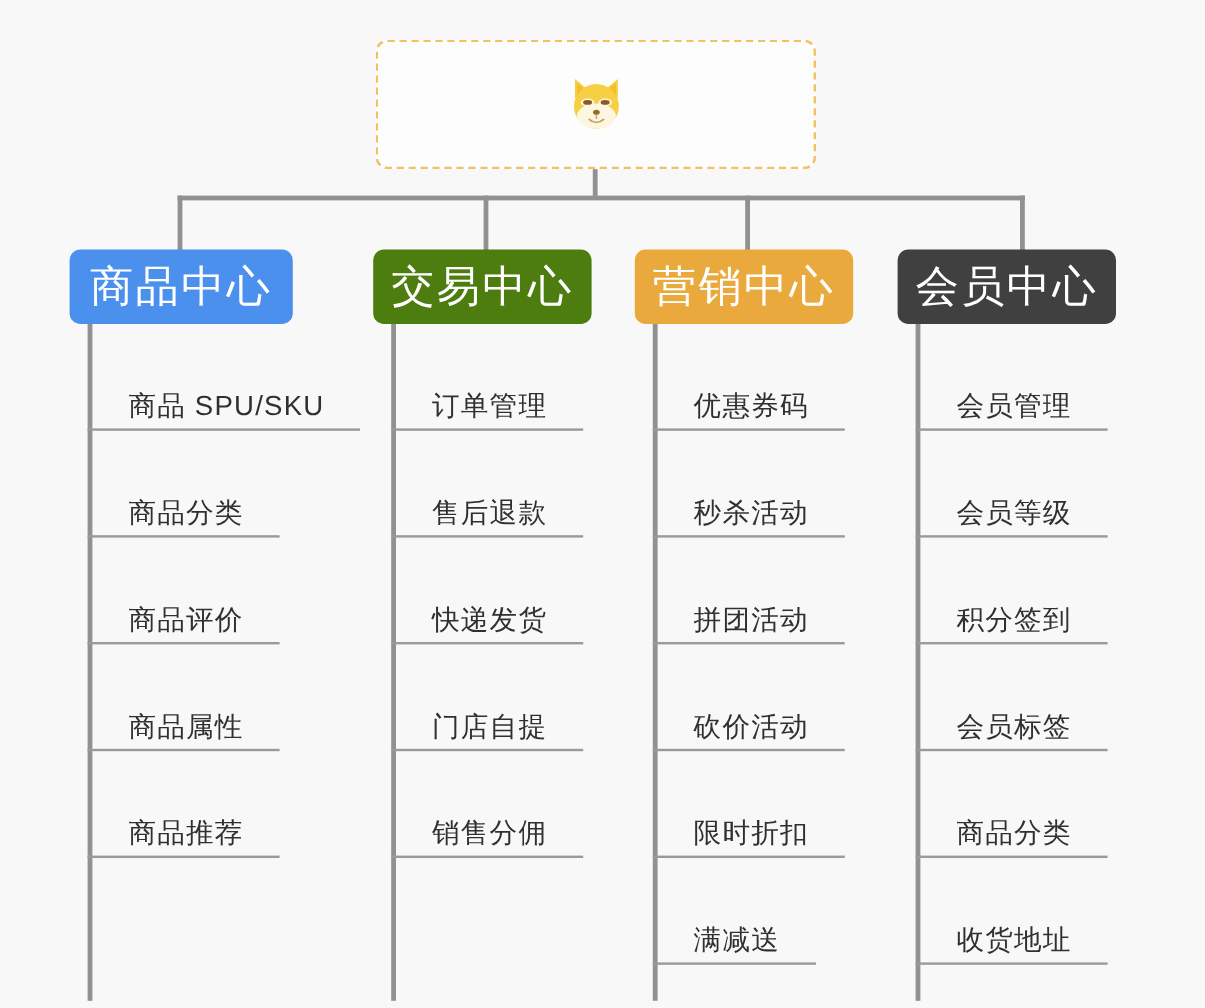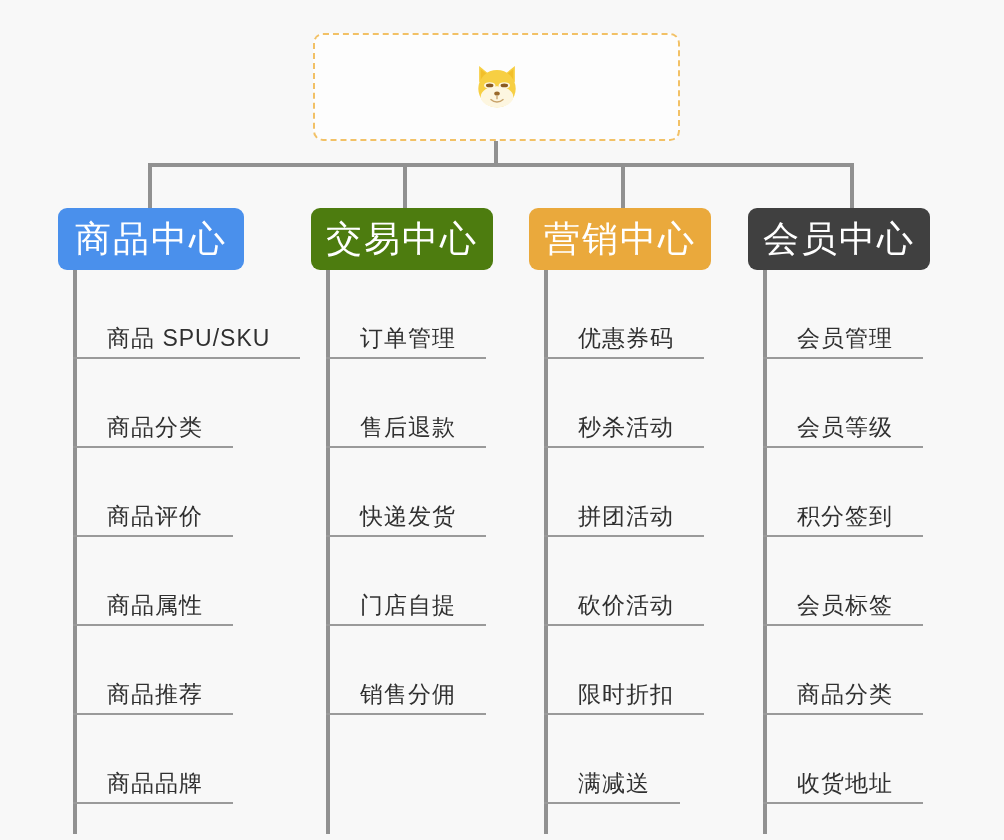--- a/index.html
+++ b/index.html
@@ -151,23 +151,20 @@
         </div>
       <div class="leaf">
           <span class="leaf-inner"><span class="leaf-label">商品评价</span></span>
         </div>
       <div class="leaf">
           <span class="leaf-inner"><span class="leaf-label">商品属性</span></span>
         </div>
       <div class="leaf">
           <span class="leaf-inner"><span class="leaf-label">商品推荐</span></span>
         </div>
-      <div class="leaf">
-          <span class="leaf-inner"><span class="leaf-label">商品品牌</span></span>
-        </div>
     </div>
   </div>
 
   <div class="branch" style="left:311px; width:182px;">
     <div class="branch-header" style="width: 182px; background: #4d7c0f;">交易中心</div>
     <div class="branch-trunk" style="height:564px;"></div>
     <div class="leaf-list">
       <div class="leaf">
           <span class="leaf-inner"><span class="leaf-label">订单管理</span></span>
         </div>

